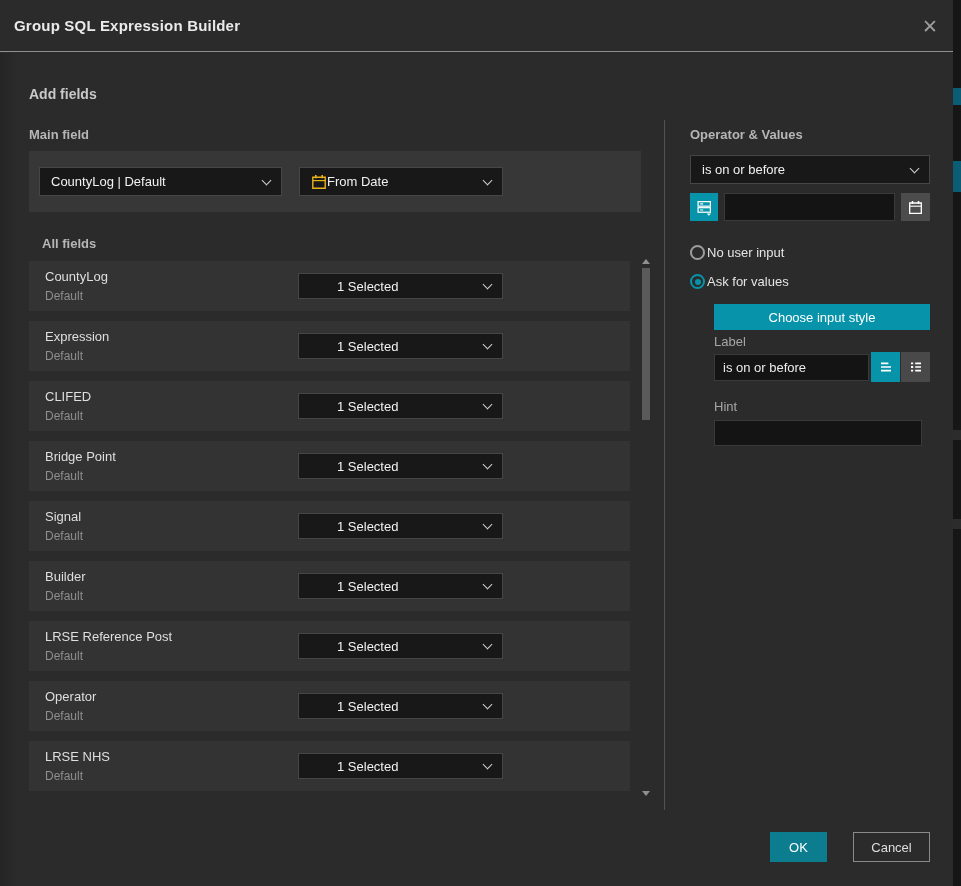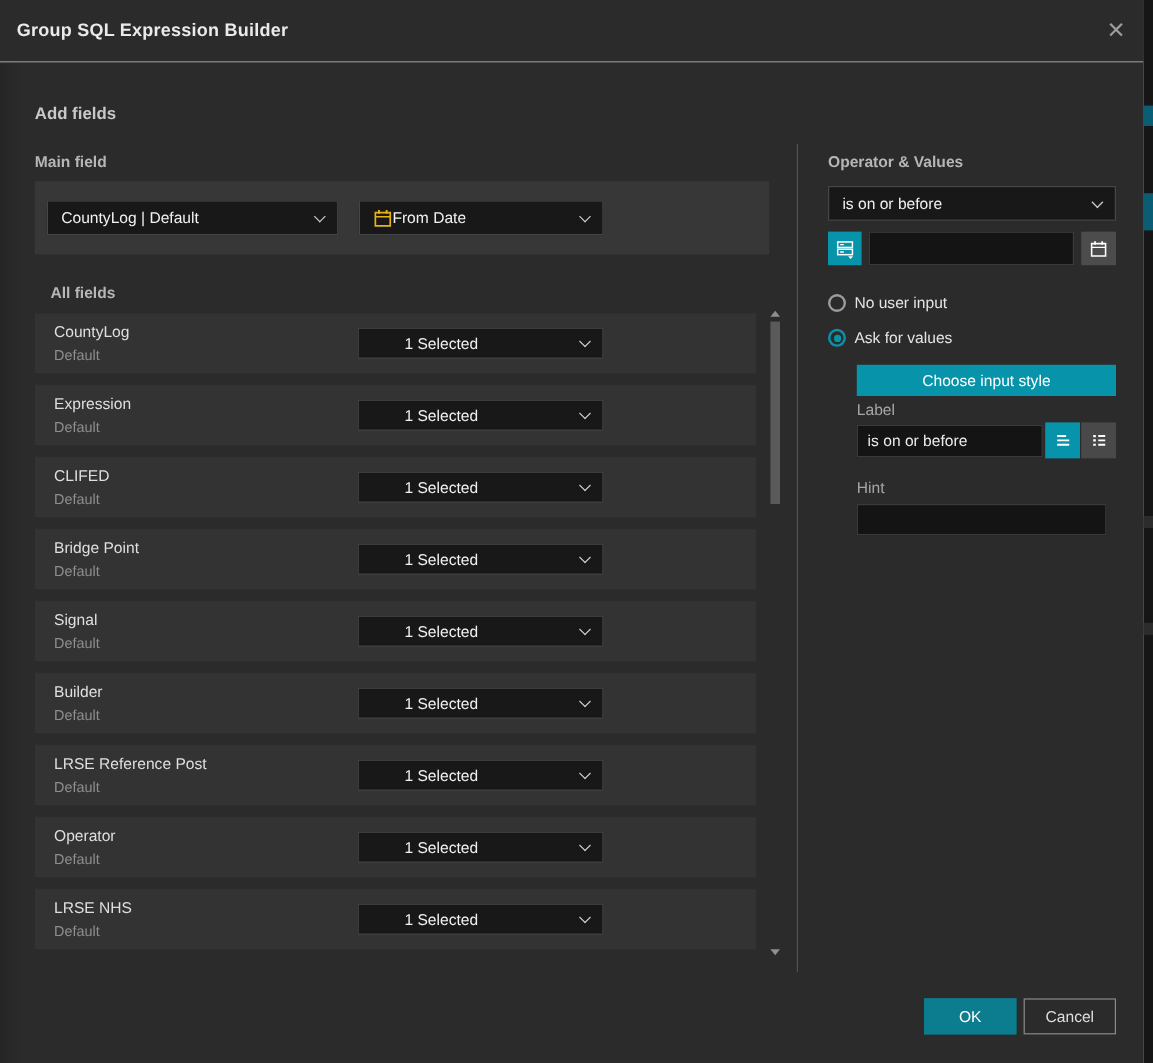--- a/index.html
+++ b/index.html
@@ -1,19 +1,19 @@
 <!DOCTYPE html>
 <html style="--teal: #0794aa; --ok: #0b7d8f; --gold: #e8b21c; --tealdark: #0b5d73;"><head>
 <meta charset="utf-8">
 <style>
   html,body { margin:0; padding:0; background:#0f0f0f; }
   * { box-sizing:border-box; }
   .screen {
     position:relative; width:961px; height:886px; overflow:hidden;
-    background:#f0abfc; font-family:"Liberation Sans", sans-serif;
+    background:#eab308; font-family:"Liberation Sans", sans-serif;
     -webkit-font-smoothing:antialiased;
   }
   .dialog { position:absolute; left:0; top:0; width:953px; height:886px; background:#2b2b2b; }
   .dialog::before { content:""; position:absolute; left:0; top:53px; bottom:0; width:18px;
     background:linear-gradient(90deg, rgba(0,0,0,.16), rgba(0,0,0,0)); pointer-events:none; }
 
   
   .header { position:absolute; left:0; top:0; width:953px; height:52px; background:#2b2b2b; border-bottom:1px solid #8f8f8f; }
   .title { position:absolute; left:14px; top:0; line-height:52px; font-size:15px; font-weight:700; color:#eaeaea; letter-spacing:.2px; }
   .close { position:absolute; right:10px; top:14px; width:26px; height:26px; color:#9c9c9c;
@@ -57,21 +57,21 @@
   
   .op-dd { left:690px; top:155px; width:240px; height:29px; }
 
   .sq-btn { position:absolute; width:28px; height:28px; display:flex; align-items:center; justify-content:center; cursor:pointer; }
   .btn-unique { left:690px; top:193px; background:var(--teal,#0794aa); }
   .btn-cal { left:901px; top:193px; width:29px; background:#4c4c4c; }
   .val-input { position:absolute; left:724px; top:193px; width:171px; height:28px;
     background:#141414; border:1px solid #3a3a3a; color:#ececec; font-size:13px; padding:0 8px;
     font-family:"Liberation Sans", sans-serif; }
 
-  .radio { position:absolute; left:690px; display:flex; align-items:center; gap:7px; cursor:pointer; }
+  .radio { position:absolute; left:690px; display:flex; align-items:center; gap:2px; cursor:pointer; }
   .radio-1 { top:245px; } .radio-2 { top:274px; }
   .circ { width:15px; height:15px; border:2px solid #9c9c9c; border-radius:50%; position:relative; flex:none; }
   .radio.checked .circ { border-color:var(--teal,#0794aa); }
   .radio.checked .circ::after { content:""; position:absolute; left:2.5px; top:2.5px; width:6px; height:6px;
     border-radius:50%; background:var(--teal,#0794aa); }
   .radio-label { font-size:13px; color:#e4e4e4; }
 
   .choose-btn { position:absolute; left:714px; top:304px; width:216px; height:26px; background:var(--teal,#0794aa);
     color:#fff; font-size:13px; border:none; cursor:pointer; display:flex; align-items:center; justify-content:center;
     font-family:"Liberation Sans", sans-serif; }
@@ -84,21 +84,21 @@
   .label-input { left:714px; top:354px; width:155px; height:27px; }
   .hint-input { left:714px; top:420px; width:208px; height:26px; }
 
   .ibtn { position:absolute; top:352px; width:29px; height:30px; display:flex; align-items:center; justify-content:center; cursor:pointer; }
   .ibtn-1 { left:871px; background:var(--teal,#0794aa); }
   .ibtn-2 { left:901px; background:#494949; }
 
   
   .btn { position:absolute; top:832px; height:30px; font-size:13px; cursor:pointer;
     display:flex; align-items:center; justify-content:center; font-family:"Liberation Sans", sans-serif; }
-  .ok-btn { left:770px; width:77px; background:var(--ok,#0b7d8f); color:#ffffff; border:1px solid var(--ok,#0b7d8f); }
+  .ok-btn { left:770px; width:57px; background:var(--ok,#0b7d8f); color:#ffffff; border:1px solid var(--ok,#0b7d8f); }
   .cancel-btn { left:853px; width:77px; background:transparent; color:#dedede; border:1px solid #8a8a8a; }
 
   
   .edge { position:absolute; left:953px; top:0; width:8px; height:886px; background:#161616; }
   .edge .frag { position:absolute; left:0; width:8px; background:var(--tealdark,#0b5d73); }
   .frag-1 { top:88px; height:17px; } .frag-2 { top:161px; height:31px; }
   .frag-3 { top:430px; height:10px; background:#2c2c2c !important; }
   .frag-4 { top:519px; height:10px; background:#2c2c2c !important; }
 
   svg { display:block; }

